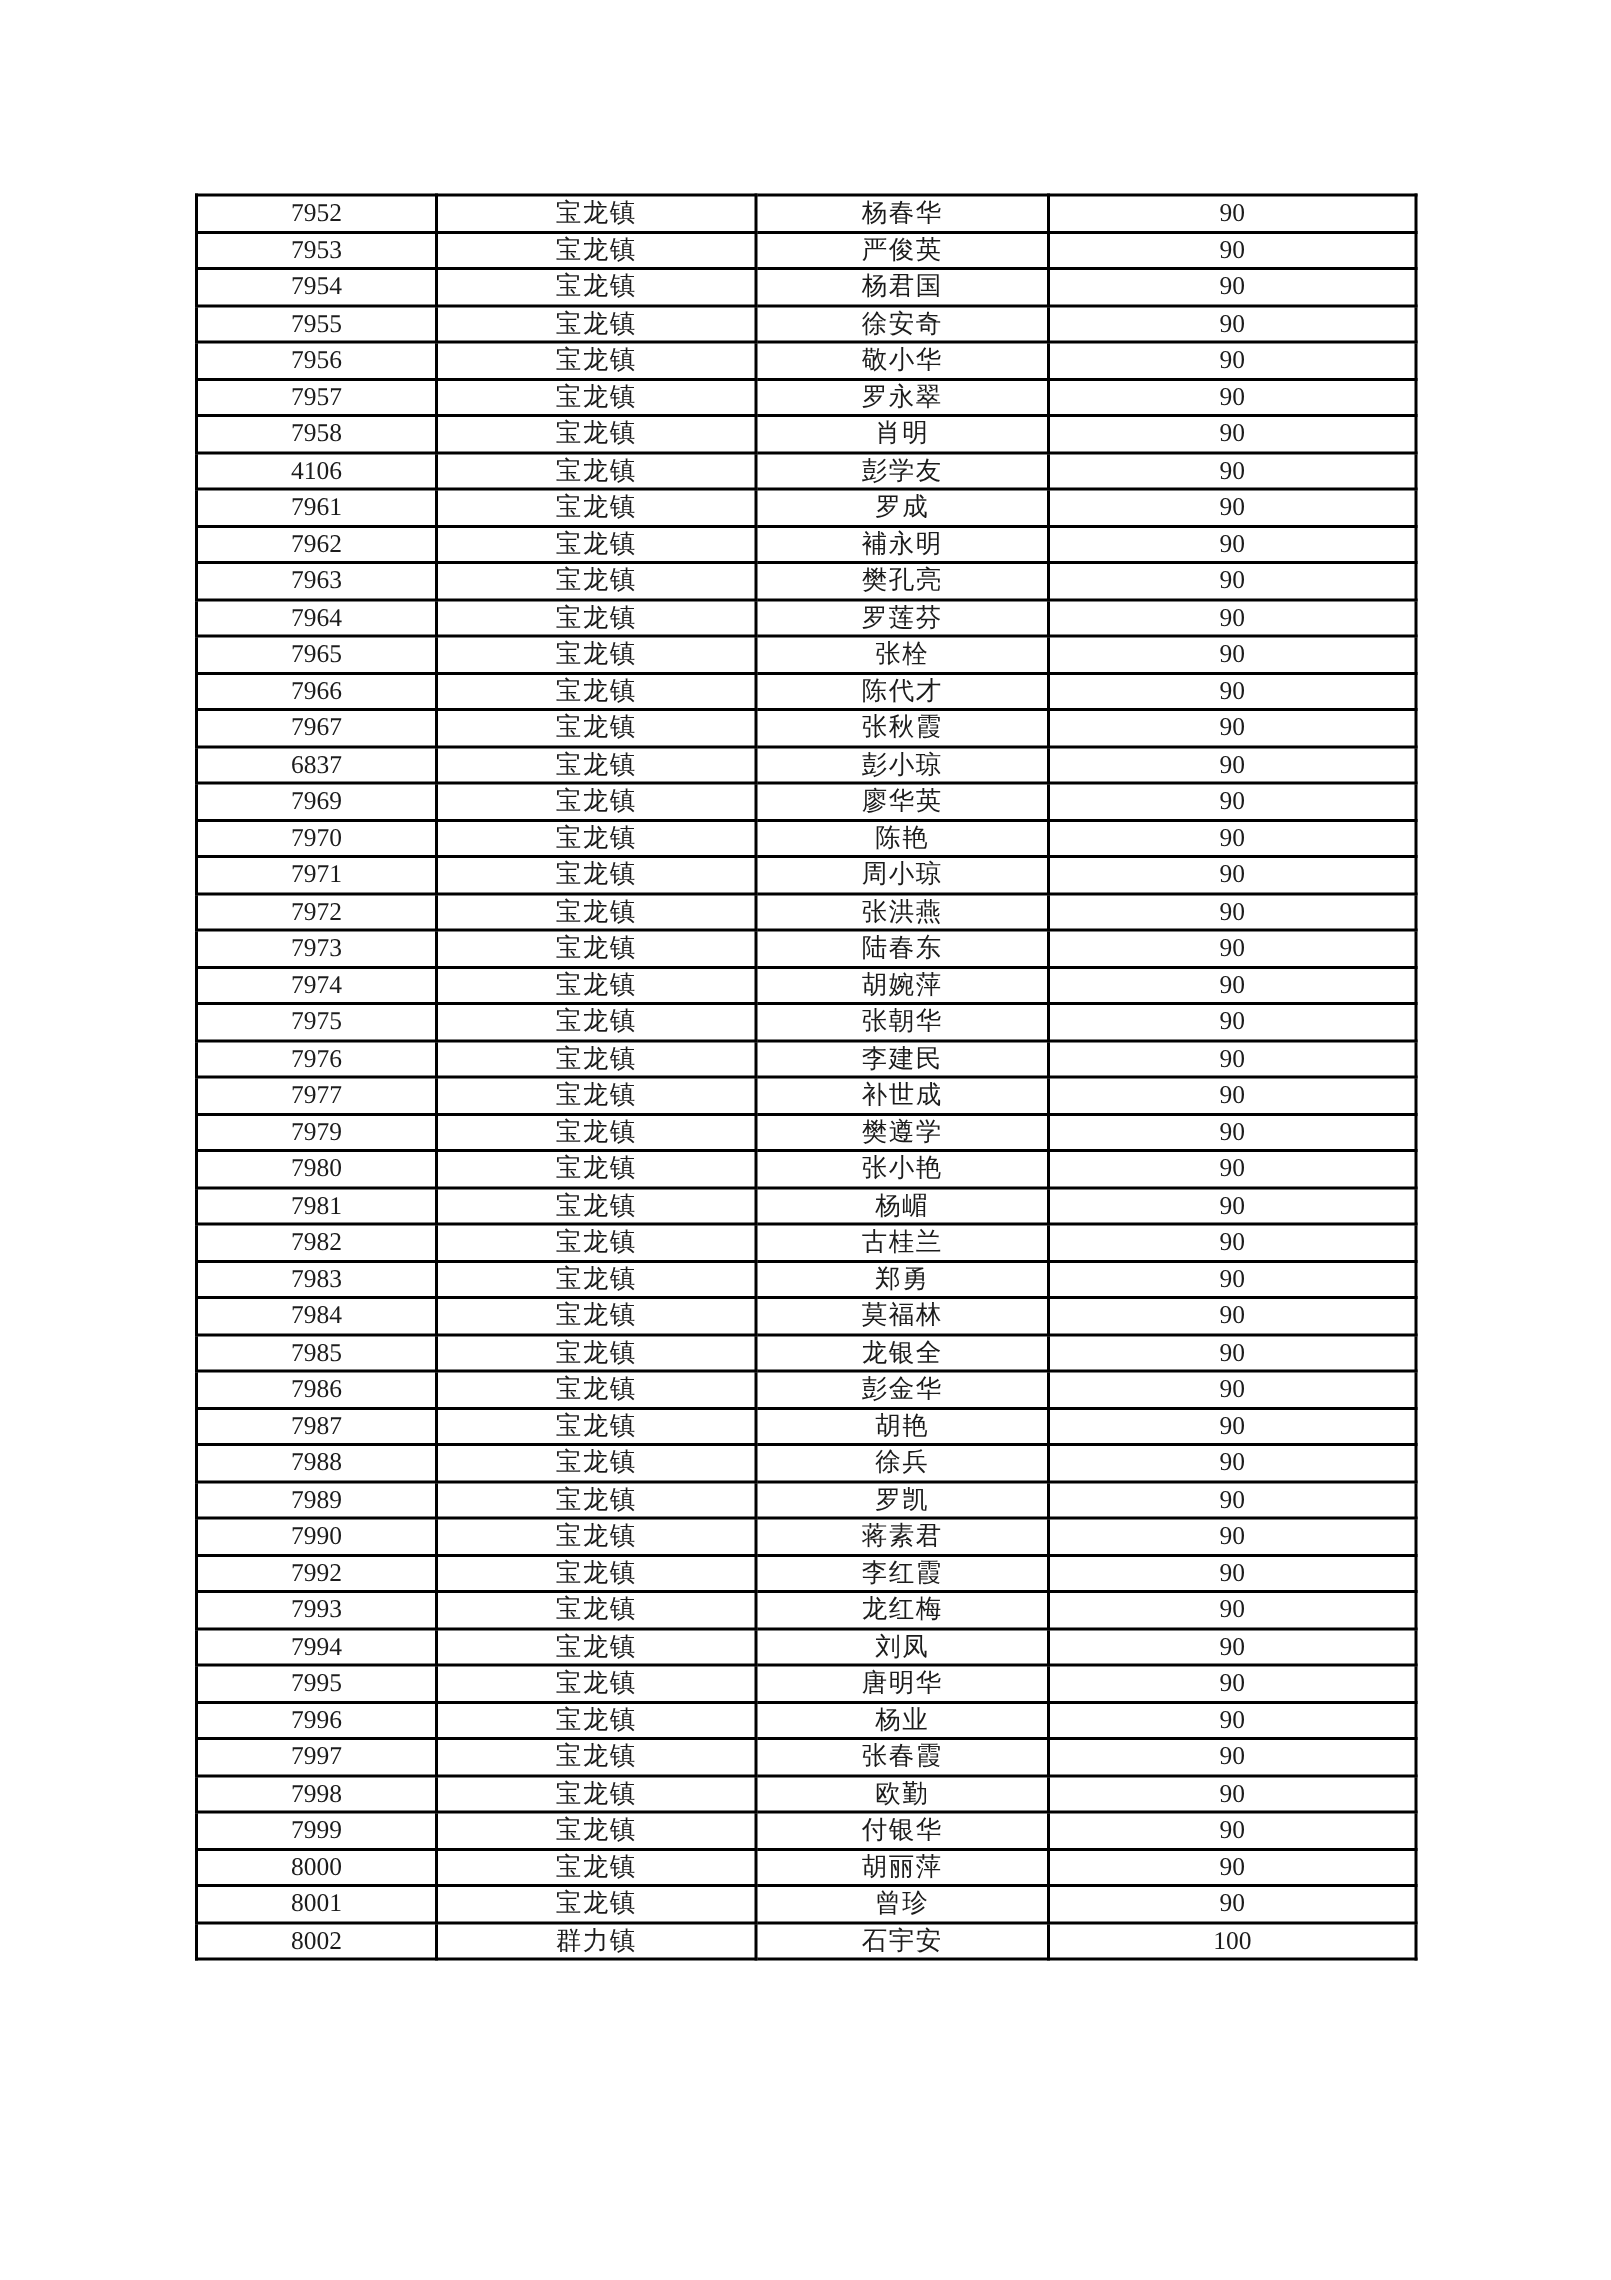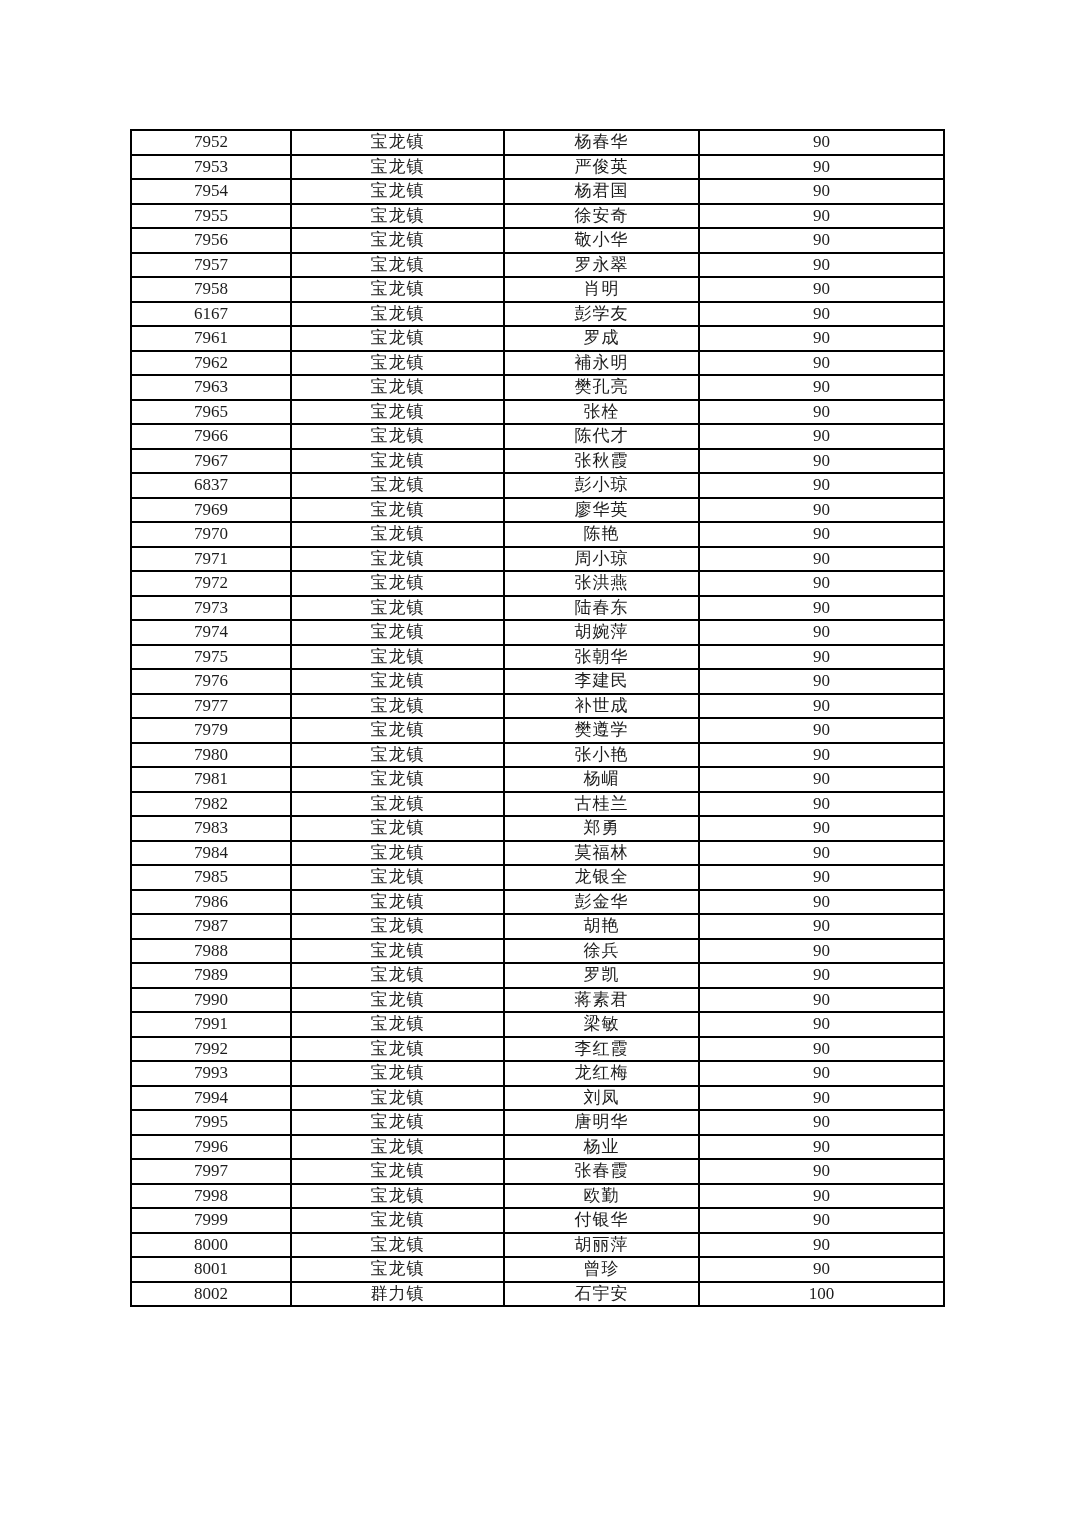--- a/index.html
+++ b/index.html
@@ -89,21 +89,21 @@
           <td>罗永翠</td>
           <td class="num-cell">90</td>
         </tr>
         <tr>
           <td class="num-cell">7958</td>
           <td>宝龙镇</td>
           <td>肖明</td>
           <td class="num-cell">90</td>
         </tr>
         <tr>
-          <td class="num-cell">6167</td>
+          <td class="num-cell">4106</td>
           <td>宝龙镇</td>
           <td>彭学友</td>
           <td class="num-cell">90</td>
         </tr>
         <tr>
           <td class="num-cell">7961</td>
           <td>宝龙镇</td>
           <td>罗成</td>
           <td class="num-cell">90</td>
         </tr>
@@ -113,20 +113,26 @@
           <td>補永明</td>
           <td class="num-cell">90</td>
         </tr>
         <tr>
           <td class="num-cell">7963</td>
           <td>宝龙镇</td>
           <td>樊孔亮</td>
           <td class="num-cell">90</td>
         </tr>
         <tr>
+          <td class="num-cell">7964</td>
+          <td>宝龙镇</td>
+          <td>罗莲芬</td>
+          <td class="num-cell">90</td>
+        </tr>
+        <tr>
           <td class="num-cell">7965</td>
           <td>宝龙镇</td>
           <td>张栓</td>
           <td class="num-cell">90</td>
         </tr>
         <tr>
           <td class="num-cell">7966</td>
           <td>宝龙镇</td>
           <td>陈代才</td>
           <td class="num-cell">90</td>
@@ -260,26 +266,20 @@
         <tr>
           <td class="num-cell">7989</td>
           <td>宝龙镇</td>
           <td>罗凯</td>
           <td class="num-cell">90</td>
         </tr>
         <tr>
           <td class="num-cell">7990</td>
           <td>宝龙镇</td>
           <td>蒋素君</td>
-          <td class="num-cell">90</td>
-        </tr>
-        <tr>
-          <td class="num-cell">7991</td>
-          <td>宝龙镇</td>
-          <td>梁敏</td>
           <td class="num-cell">90</td>
         </tr>
         <tr>
           <td class="num-cell">7992</td>
           <td>宝龙镇</td>
           <td>李红霞</td>
           <td class="num-cell">90</td>
         </tr>
         <tr>
           <td class="num-cell">7993</td>

